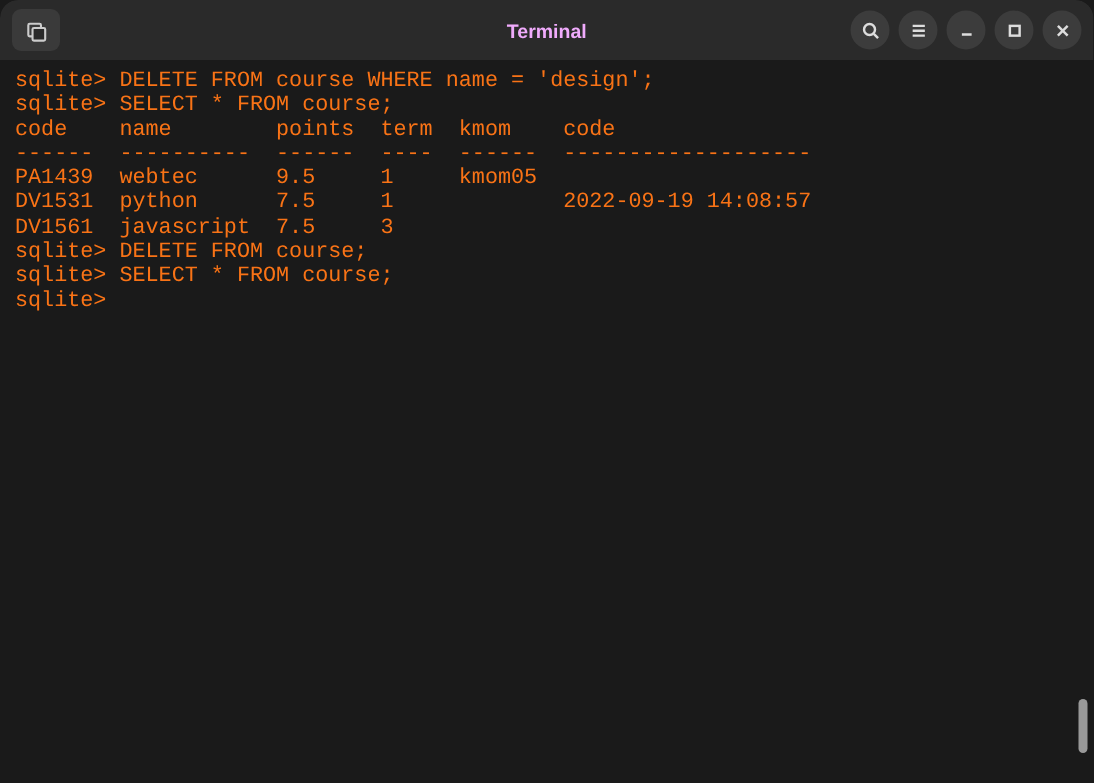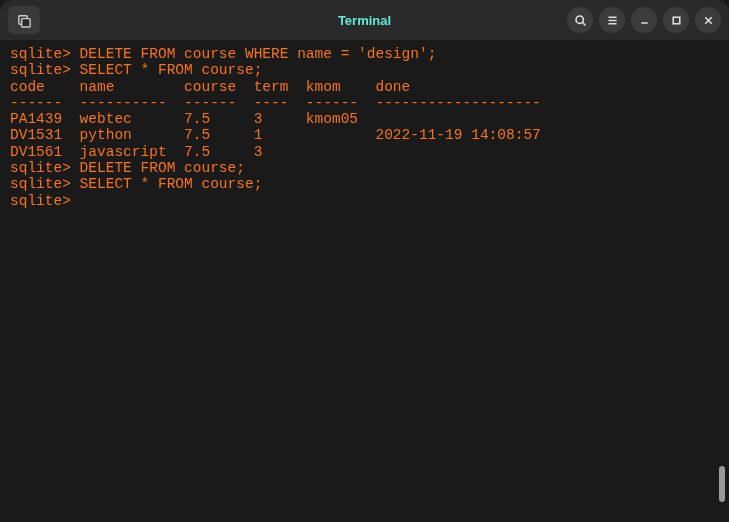--- a/index.html
+++ b/index.html
@@ -36,21 +36,21 @@
       display: flex;
       align-items: center;
       justify-content: center;
       color: #ccc;
       cursor: pointer;
     }
     .title {
       position: absolute;
       left: 50%;
       transform: translateX(-50%);
-      color: #5eead4;
+      color: #f0abfc;
       font-size: 13px;
       font-family: sans-serif;
       font-weight: 600;
     }
     .titlebar-right {
       margin-left: auto;
       display: flex;
       gap: 6px;
       align-items: center;
     }
@@ -136,22 +136,22 @@
       <svg viewBox="0 0 16 16">
         <line x1="4" y1="4" x2="12" y2="12"></line>
         <line x1="12" y1="4" x2="4" y2="12"></line>
       </svg>
     </div>
   </div>
 </div>
 
 <div class="terminal-content"><span class="prompt-line">sqlite&gt; DELETE FROM course WHERE name = 'design';</span>
 <span class="prompt-line">sqlite&gt; SELECT * FROM course;</span>
-<span class="prompt-line">code    name        course  term  kmom    done</span>
+<span class="prompt-line">code    name        points  term  kmom    code</span>
 <span class="prompt-line">------  ----------  ------  ----  ------  -------------------</span>
-<span class="prompt-line">PA1439  webtec      7.5     3     kmom05</span>
-<span class="prompt-line">DV1531  python      7.5     1             2022-11-19 14:08:57</span>
+<span class="prompt-line">PA1439  webtec      9.5     1     kmom05</span>
+<span class="prompt-line">DV1531  python      7.5     1             2022-09-19 14:08:57</span>
 <span class="prompt-line">DV1561  javascript  7.5     3</span>
 <span class="prompt-line">sqlite&gt; DELETE FROM course;</span>
 <span class="prompt-line">sqlite&gt; SELECT * FROM course;</span>
 <span class="prompt-line">sqlite&gt; </span></div>
 
 <div class="scrollbar"></div>
 
 </body></html>

